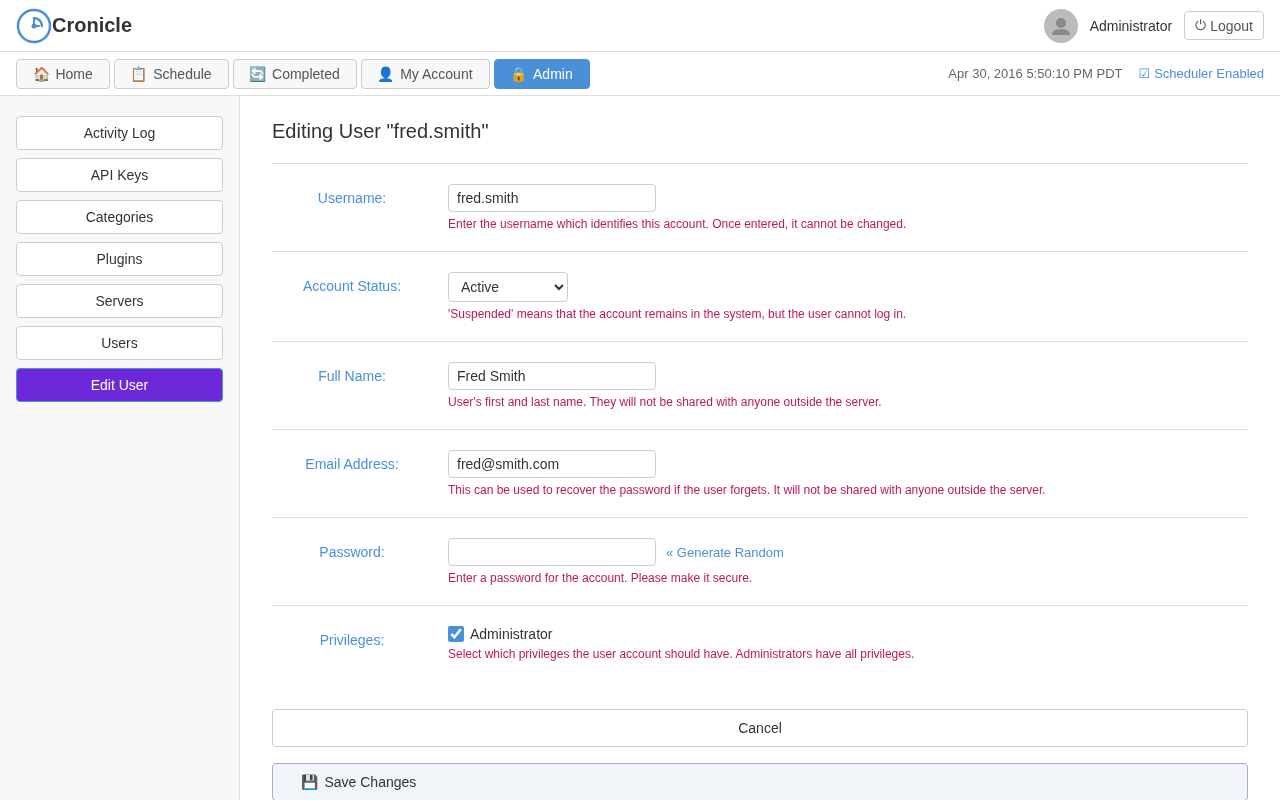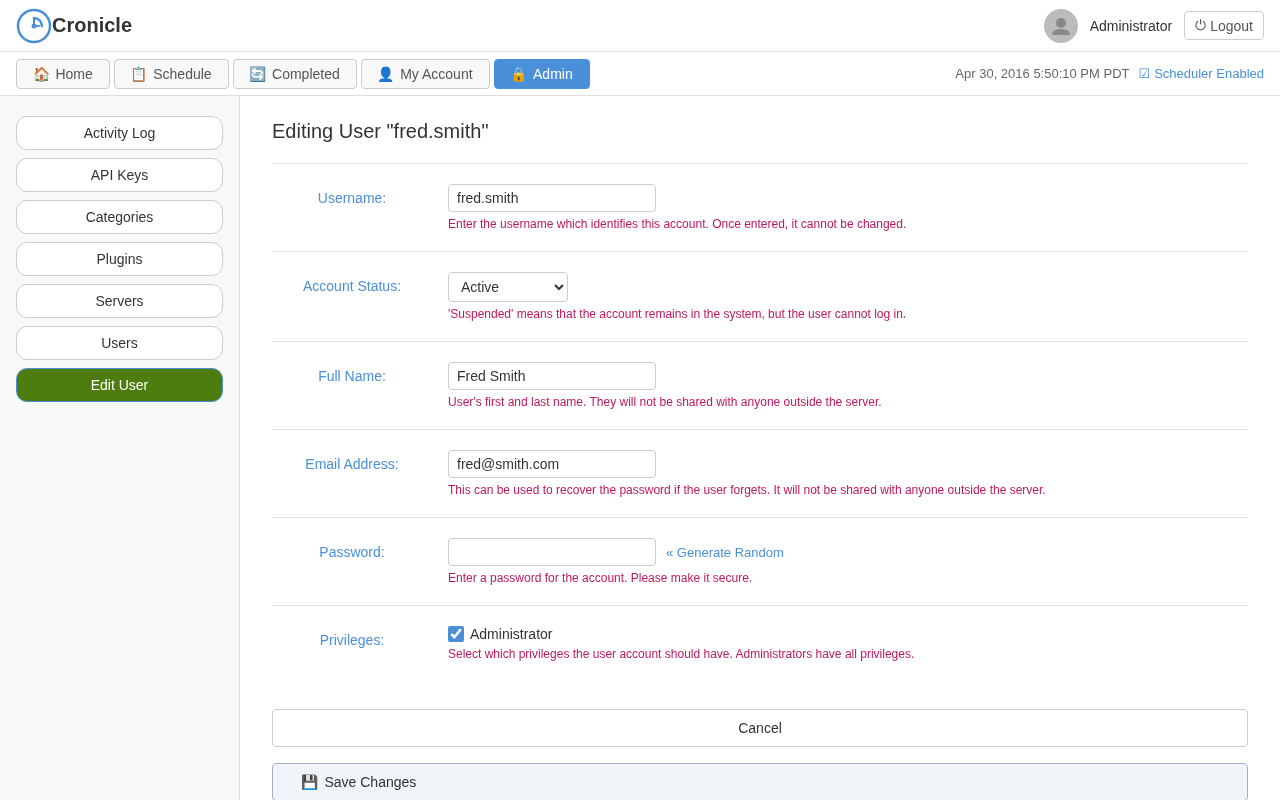--- a/index.html
+++ b/index.html
@@ -88,21 +88,21 @@
       text-decoration: none;
     }
     .nav-tab.active {
       background: #4a90d9;
       color: #fff;
       border-color: #4a90d9;
     }
     .nav-right {
       display: flex;
       align-items: center;
-      gap: 9px;
+      gap: 16px;
       font-size: 13px;
       color: #666;
     }
     .scheduler-enabled {
       display: flex;
       align-items: center;
       gap: 4px;
       color: #4a90d9;
       font-size: 13px;
     }
@@ -120,29 +120,29 @@
       background: #f8f8f8;
       border-right: 1px solid #ddd;
       padding: 20px 16px;
       display: flex;
       flex-direction: column;
       gap: 8px;
     }
     .sidebar-item {
       padding: 8px 0;
       border: 1px solid #ccc;
-      border-radius: 11px;
+      border-radius: 4px;
       background: #fff;
       cursor: pointer;
       font-size: 14px;
       color: #333;
       text-align: center;
     }
     .sidebar-item.active {
-      background: #4d7c0f;
+      background: #6d28d9;
       color: #fff;
       border-color: #4a90d9;
     }
 
     
     .main {
       flex: 1;
       background: #fff;
       padding: 24px 32px;
     }

